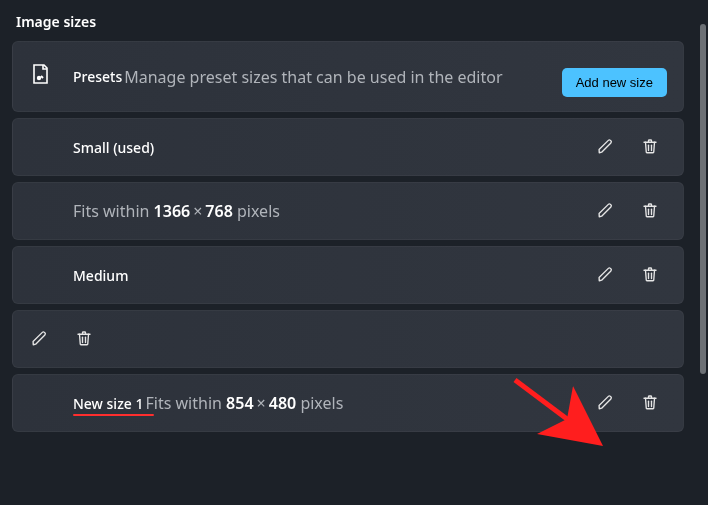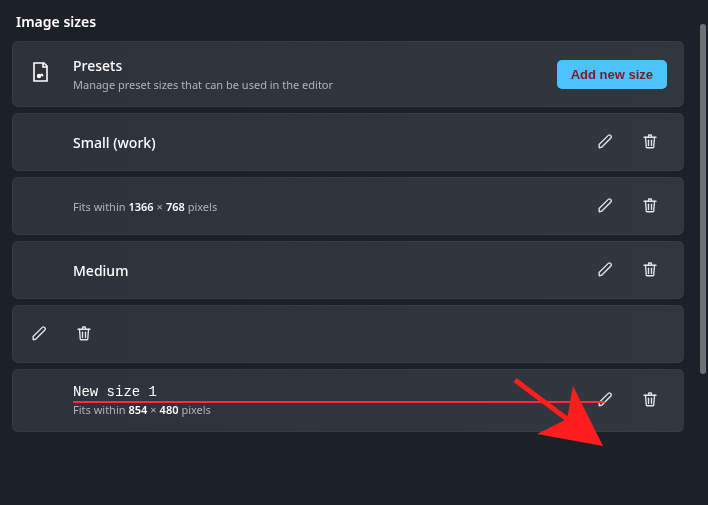--- a/index.html
+++ b/index.html
@@ -34,35 +34,36 @@
     position: relative;
   }
   .card.preset { min-height: 56px; }
   .icon-slot {
     width: 44px;
     display: flex;
     align-items: center;
     justify-content: flex-start;
   }
   .preset-icon svg { width: 24px; height: 24px; }
-  .text-col { flex: 1; display: flex; flex-direction: column; gap: 2px; }
+  .text-col { flex: 1; display: flex; flex-direction: row; gap: 2px; align-items: center; }
   .title-line { font-size: 14px; font-weight: 500; color: #ffffff; }
-  .sub-line { font-size: 11px; color: #b0b4ba; }
+  .sub-line { font-size: 16px; color: #b0b4ba; }
   .sub-line .dim { color: #b0b4ba; }
   .sub-line .num { color: #ffffff; font-weight: 600; }
   .sub-line .sep { color: #b0b4ba; padding: 0 3px; }
   .add-btn {
     background: #4cc2ff;
-    color: #7f1d1d;
+    color: #000000;
     border: none;
     border-radius: 5px;
     padding: 7px 14px;
     font-size: 13px;
-    font-weight: 700;
+    font-weight: 400;
     cursor: pointer;
+    margin-top: 12px;
   }
   .actions { display: flex; gap: 22px; align-items: center; margin-right: 6px; }
   .icon-btn {
     background: transparent;
     border: none;
     width: 22px; height: 22px;
     display: flex; align-items: center; justify-content: center;
     cursor: pointer;
     color: #e6e6e6;
   }
@@ -112,21 +113,21 @@
     <div class="text-col">
       <div class="title-line">Presets</div>
       <div class="sub-line">Manage preset sizes that can be used in the editor</div>
     </div>
     <button class="add-btn">Add new size</button>
   </div>
 
   <div id="items">
       <div class="card">
         <div class="text-col indent">
-          <div class="title-line">Small (work)</div>
+          <div class="title-line">Small (used)</div>
         </div>
         <div class="actions">
           <button class="icon-btn">
             <span><svg viewBox="0 0 24 24" fill="none" stroke-width="1.8" stroke-linecap="round" stroke-linejoin="round">
                 <path d="M3 21 l3.2 -0.8 L18.5 7.9 a2 2 0 0 0 0 -2.8 l-0.6 -0.6 a2 2 0 0 0 -2.8 0 L2.8 16.8 z"></path>
               </svg></span>
           </button>
           <button class="icon-btn">
             <span><svg viewBox="0 0 24 24" fill="none" stroke-width="1.8" stroke-linecap="round" stroke-linejoin="round">
                 <path d="M4 7 h16"></path>
@@ -193,21 +194,21 @@
                 <path d="M10 7 V5 a1 1 0 0 1 1 -1 h2 a1 1 0 0 1 1 1 v2"></path>
                 <path d="M6 7 l1 13 a1 1 0 0 0 1 1 h8 a1 1 0 0 0 1 -1 l1 -13"></path>
                 <path d="M10 11 v7"></path>
                 <path d="M14 11 v7"></path>
               </svg></span>
           </button>
         </div>
       </div>
       <div class="card">
         <div class="text-col indent">
-          <div class="title-line underline-red" style="display: inline-block; font-family: Liberation Mono, monospace;">New size 1</div>
+          <div class="title-line underline-red" style="display: inline-block;">New size 1</div>
           <div class="sub-line"><span class="dim">Fits within</span> <span class="num">854</span><span class="sep">×</span><span class="num">480</span> <span class="dim">pixels</span></div>
         </div>
         <div class="actions">
           <button class="icon-btn">
             <span><svg viewBox="0 0 24 24" fill="none" stroke-width="1.8" stroke-linecap="round" stroke-linejoin="round">
                 <path d="M3 21 l3.2 -0.8 L18.5 7.9 a2 2 0 0 0 0 -2.8 l-0.6 -0.6 a2 2 0 0 0 -2.8 0 L2.8 16.8 z"></path>
               </svg></span>
           </button>
           <button class="icon-btn">
             <span><svg viewBox="0 0 24 24" fill="none" stroke-width="1.8" stroke-linecap="round" stroke-linejoin="round">

